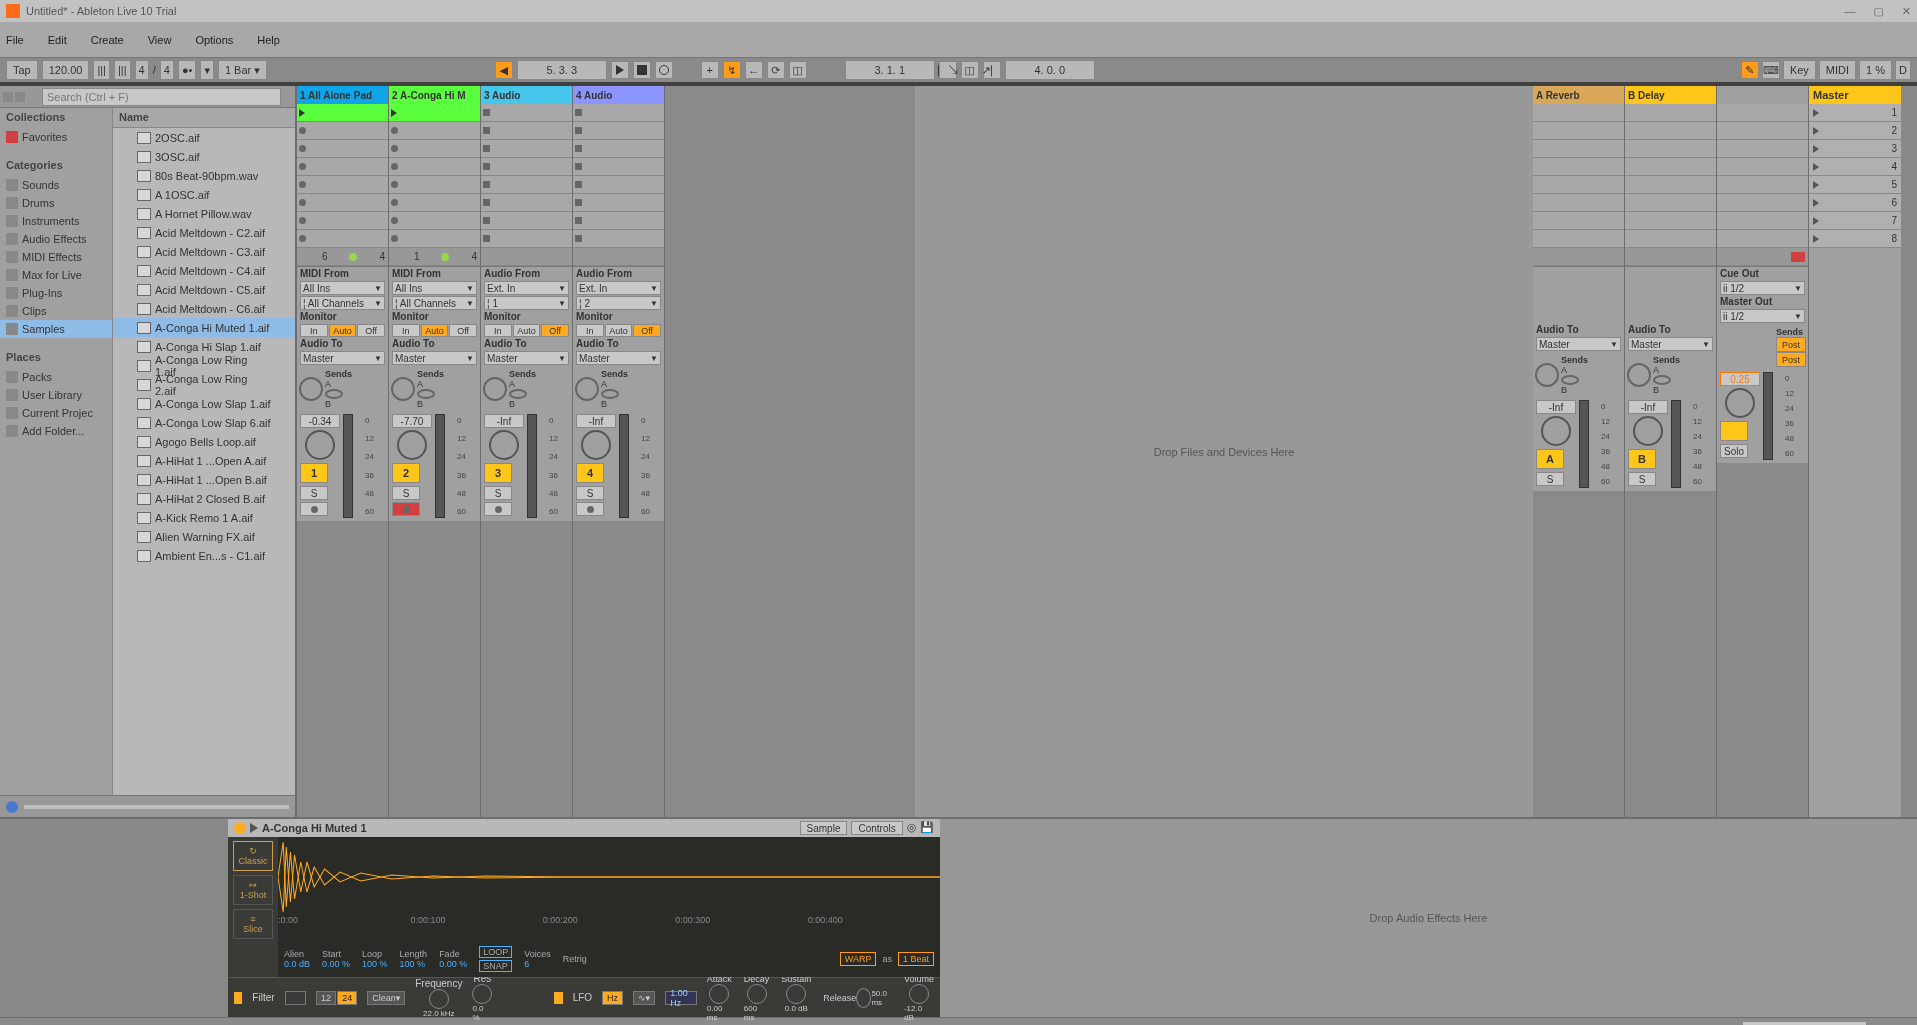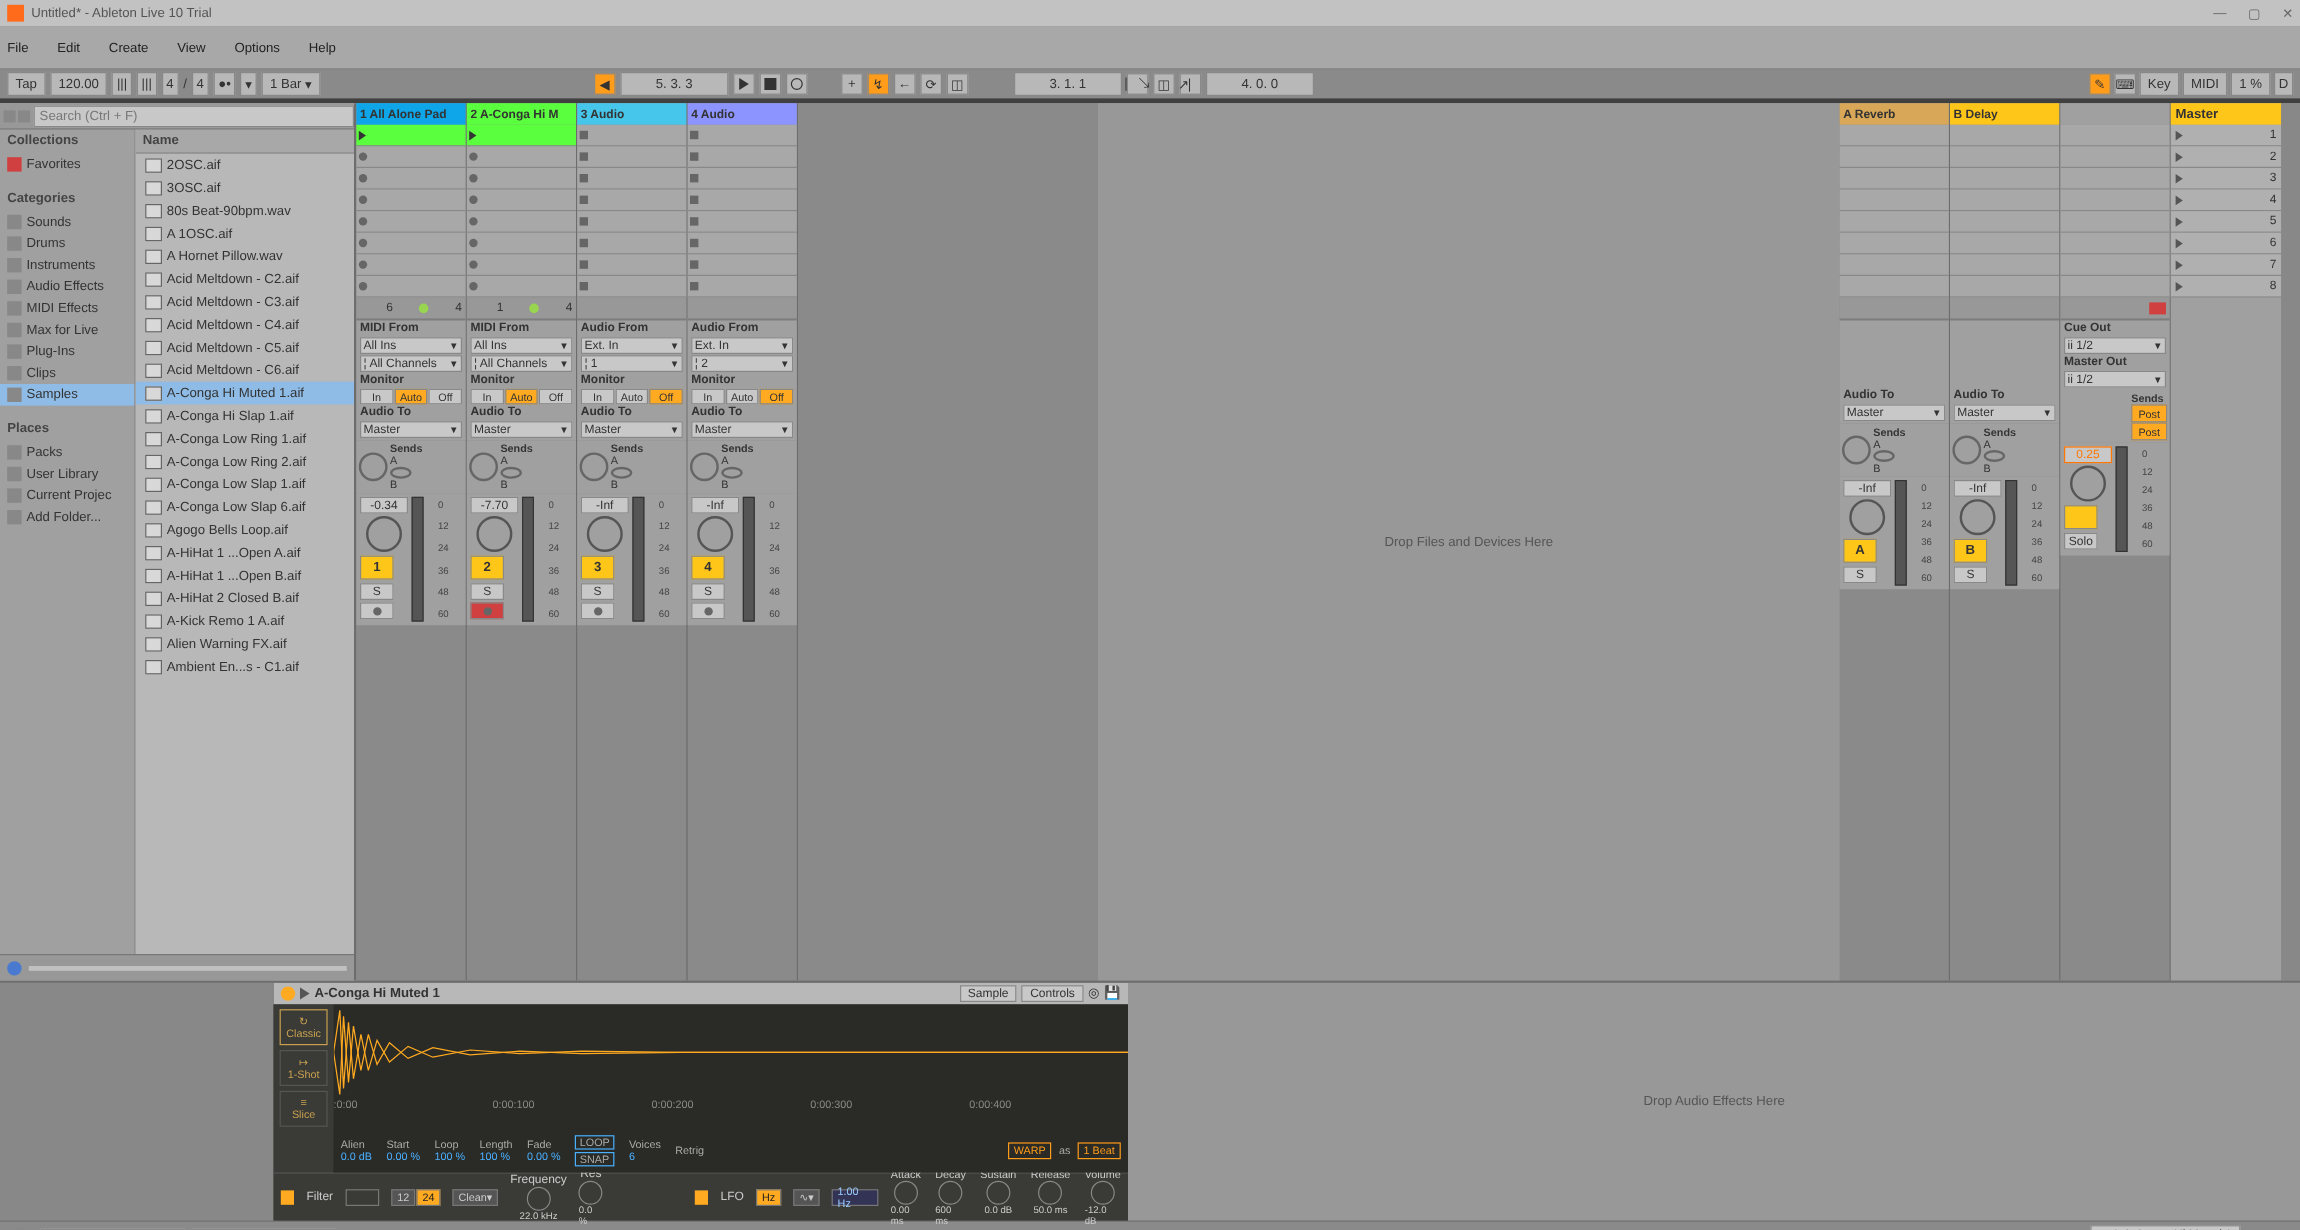--- a/index.html
+++ b/index.html
@@ -25,30 +25,30 @@
 .orange { background:#ff9c1a !important; }
 
 
 .main { display:flex; height:calc(100% - 22px - 20px - 28px - 200px - 24px); }
 
 
 .browser { width:297px; background:#a8a8a8; display:flex; flex-direction:column; border-right:2px solid #6d6d6d; }
 .browser-top { height:22px; display:flex; align-items:center; background:#989898; border-bottom:1px solid #777; }
 .browser-top .nav-btns { width:28px; display:flex; justify-content:center; gap:2px; }
 .browser-top .nav-btns span { width:10px; height:10px; display:inline-block; background:#888; }
-.browser-top .search { flex:1; height:18px; margin:0; background:#c8c8c8; border:1px solid #888; padding:0 4px; display:flex; align-items:center; color:#777; font-size:11px; }
+.browser-top .search { flex:1; height:18px; margin:14px; background:#c8c8c8; border:1px solid #888; padding:0 4px; display:flex; align-items:center; color:#777; font-size:11px; }
 .browser-cols { flex:1; display:flex; overflow:hidden; }
 .browser-left { width:113px; background:#a0a0a0; border-right:1px solid #888; overflow-y:auto; }
 .browser-right { flex:1; background:#b8b8b8; overflow-y:auto; }
 .br-header { height:20px; padding:3px 6px; font-weight:bold; color:#444; font-size:11px; }
 .br-item { height:18px; padding:2px 6px; display:flex; align-items:center; gap:4px; font-size:11px; color:#333; cursor:default; }
 .br-item .ico { width:12px; height:12px; background:#888; display:inline-block; }
 .br-item.red-square .ico { background:#d04040; }
 .br-item.active { background:#8fbce6; }
-.br-right-item { height:19px; padding:2px 8px; display:flex; align-items:center; gap:4px; font-size:11px; }
+.br-right-item { height:19px; padding:2px 24px; display:flex; align-items:center; gap:4px; font-size:11px; }
 .br-right-item .ico { width:14px; height:12px; border:1px solid #666; background:#d8d8d8; }
 .br-right-item.selected { background:#8fbce6; }
 
 
 .session { flex:1; background:#8a8a8a; display:flex; }
 .tracks-area { flex:1; display:flex; }
 .track-col { width:92px; border-right:1px solid #6d6d6d; display:flex; flex-direction:column; }
 .track-header { height:18px; display:flex; align-items:center; padding:0 3px; font-size:10px; font-weight:bold; overflow:hidden; white-space:nowrap; }
 .clip-slot { height:18px; border-bottom:1px solid #888; background:#a8a8a8; display:flex; align-items:center; padding:0 2px; gap:2px; }
 .clip-slot .play-tri { width:0; height:0; border-top:4px solid transparent; border-bottom:4px solid transparent; border-left:6px solid #333; }
@@ -1059,21 +1059,21 @@
             <div style="display: flex; flex-direction: column; align-items: center; font-size: 9px;">
               <span>Decay</span>
               <div class="sm-knob"></div>
               <span style="font-size:8px">600 ms</span>
             </div>
             <div style="display: flex; flex-direction: column; align-items: center; font-size: 9px;">
               <span>Sustain</span>
               <div class="sm-knob"></div>
               <span style="font-size:8px">0.0 dB</span>
             </div>
-            <div style="display: flex; flex-direction: column; align-items: center; font-size: 9px;">
+            <div style="display: flex; flex-direction: row; align-items: center; font-size: 9px;">
               <span>Release</span>
               <div class="sm-knob"></div>
               <span style="font-size:8px">50.0 ms</span>
             </div>
             <div style="display: flex; flex-direction: column; align-items: center; font-size: 9px;">
               <span>Volume</span>
               <div class="sm-knob"></div>
               <span style="font-size:8px">-12.0 dB</span>
             </div>
           </div>

